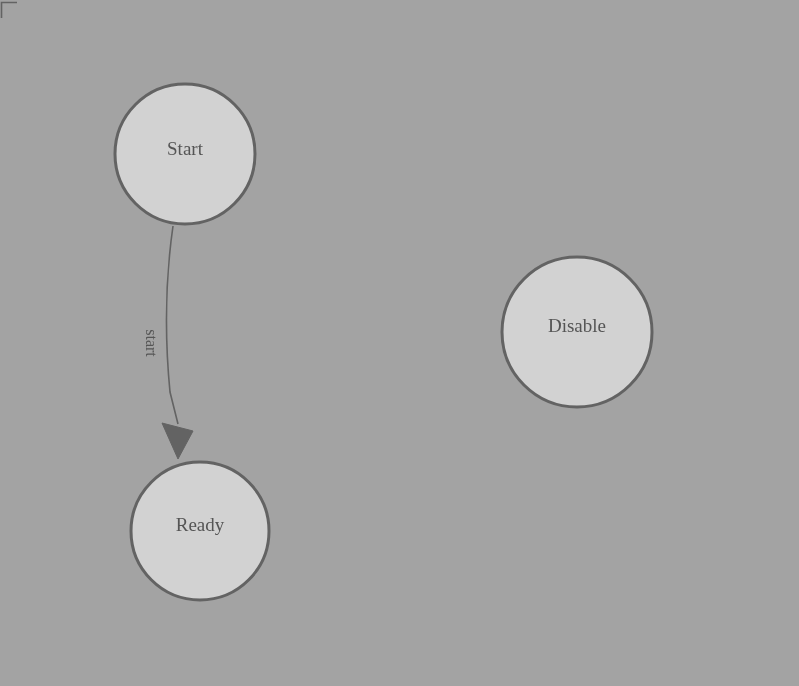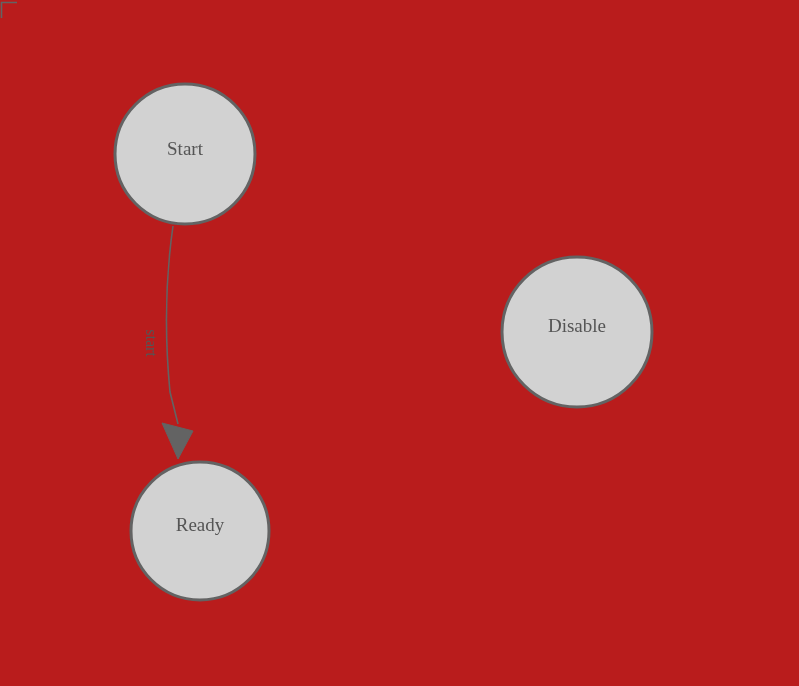--- a/index.html
+++ b/index.html
@@ -8,21 +8,21 @@
     padding: 0;
     background: #ffffff;
   }
   body {
     font-family: "Liberation Serif", "DejaVu Serif", serif;
   }
   #canvas {
     position: relative;
     width: 799px;
     height: 686px;
-    background: #b91c1c;
+    background: #a3a3a3;
     overflow: hidden;
   }
   #canvas svg {
     position: absolute;
     top: 0;
     left: 0;
     width: 799px;
     height: 686px;
     display: block;
   }

